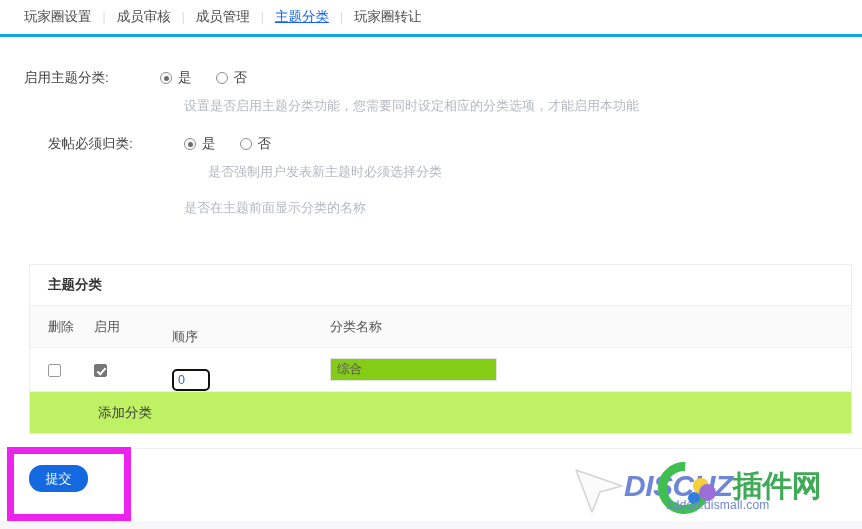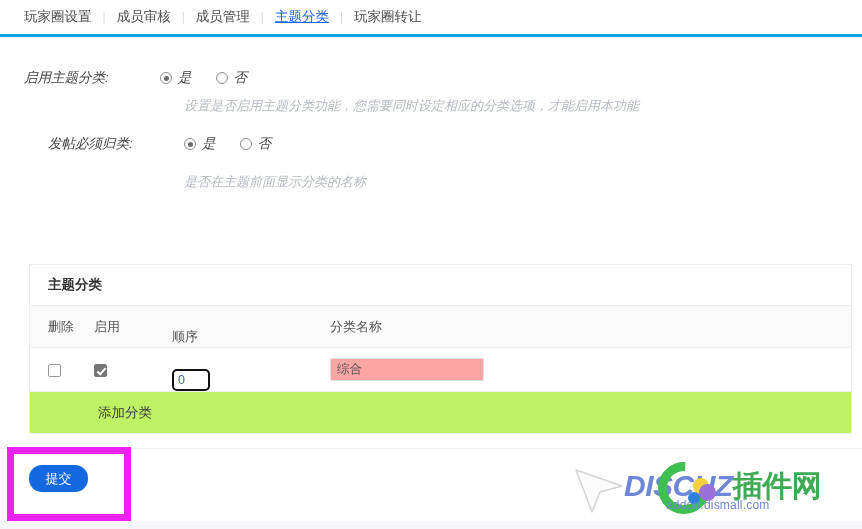--- a/index.html
+++ b/index.html
@@ -50,21 +50,20 @@
   
   .form-area {
     position: absolute;
     left: 0; top: 37px;
     width: 862px;
   }
   .row {
     position: relative;
     padding-left: 24px;
     box-sizing: border-box;
-    font-style: italic;
   }
   .row-line {
     display: flex;
     align-items: center;
     height: 30px;
   }
   .row-label {
     width: 136px;
     flex: 0 0 136px;
     font-size: 13.5px;
@@ -195,24 +194,24 @@
     background: #fff;
     font-size: 12.5px;
     color: #3a63b8;
     padding: 0 4px;
     box-sizing: border-box;
     font-family: "Liberation Sans", sans-serif;
     outline: none;
     line-height: 18px;
   }
   .input-name {
-    width: 154px;
+    width: 167px;
     height: 23px;
     border: 1px solid #e2e2e6;
-    background: #fca5a5;
+    background: #84cc16;
     font-size: 12.5px;
     color: #555;
     padding: 0 6px;
     box-sizing: border-box;
     font-family: "Liberation Sans", sans-serif;
     outline: none;
   }
   .addrow {
     height: 42px;
     display: flex;
@@ -391,20 +390,21 @@
         <div class="radio-group">
           <span class="radio checked"></span>
           <span class="radio-label">是</span>
         </div>
         <div class="radio-group">
           <span class="radio"></span>
           <span class="radio-label">否</span>
         </div>
       </div>
     </div>
+    <div class="row-hint">是否强制用户发表新主题时必须选择分类</div>
   </div>
 
   <div class="row" style="padding-top:10px;">
     <div class="row-hint">是否在主题前面显示分类的名称</div>
   </div>
 
 </div>
 
 <div class="panel">
 

